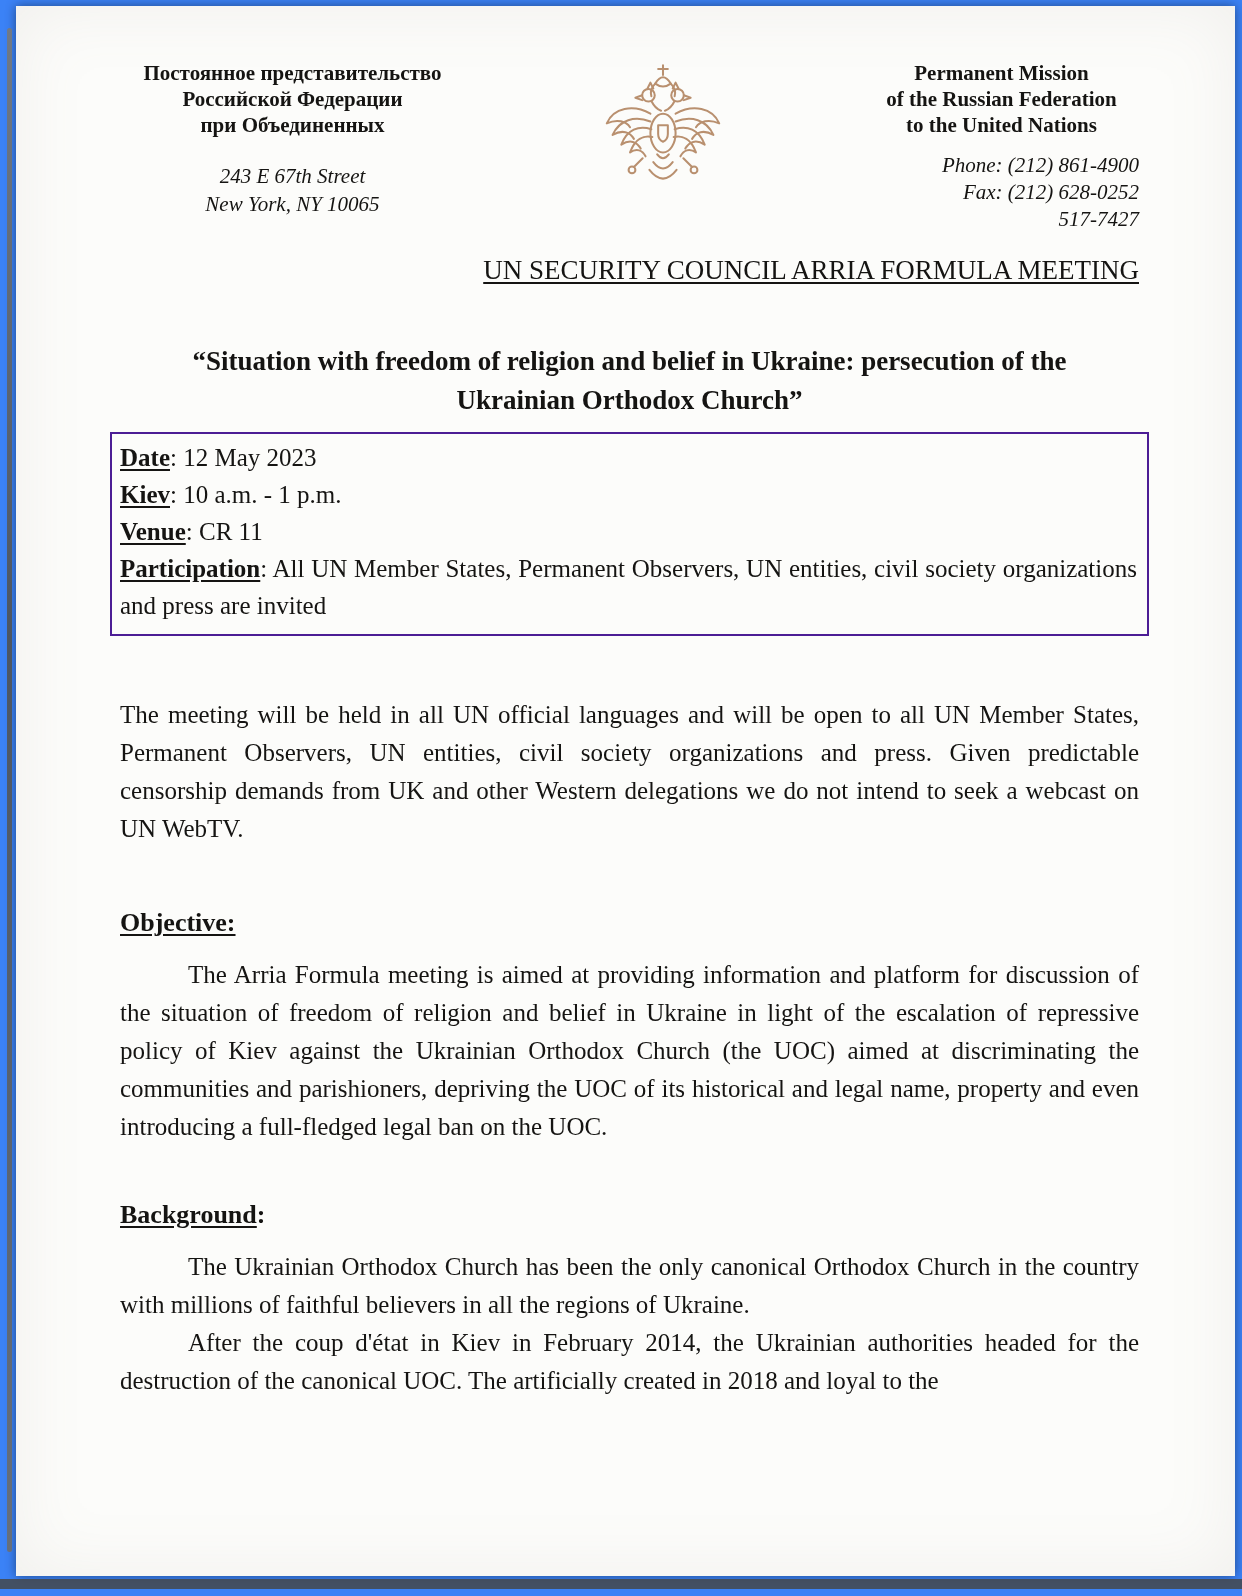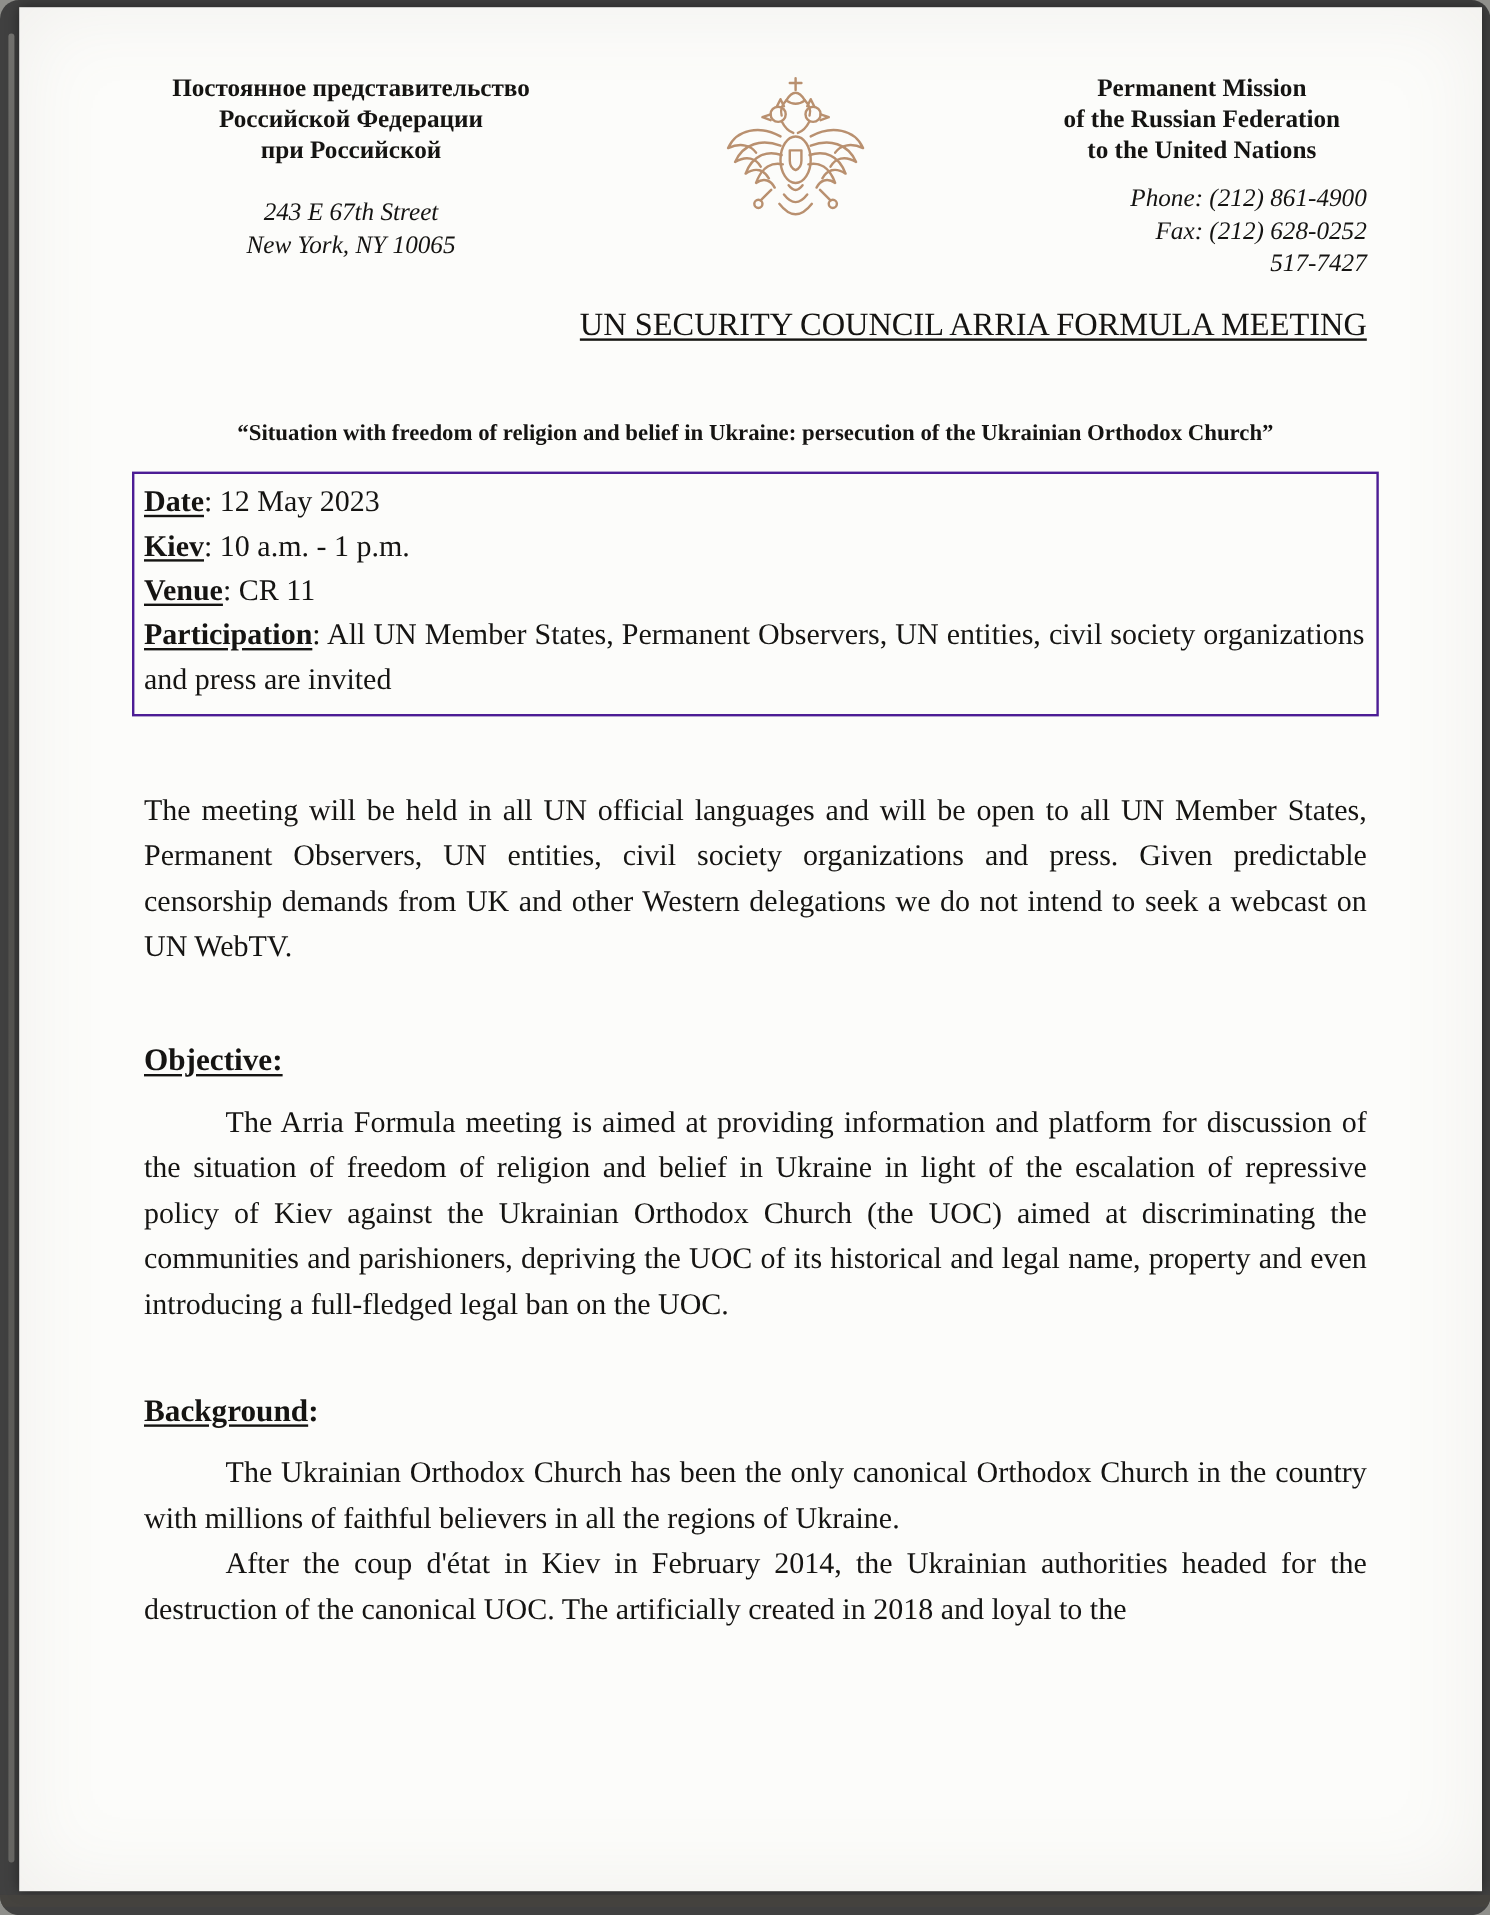--- a/index.html
+++ b/index.html
@@ -1,20 +1,19 @@
 <!DOCTYPE html>
 <html><head>
 <meta charset="utf-8">
 <style>
   html,body { margin:0; padding:0; background:#8f8f8b; }
   .photo {
     position:relative; width:1242px; height:1596px; overflow:hidden;
-    background:#404040;
+    background:#3b82f6;
     font-family:"Liberation Serif","DejaVu Serif",serif;
-    border-radius:16px;
   }
   .edge-left {
     position:absolute; left:7px; top:28px; bottom:44px; width:5px; z-index:3;
     background:linear-gradient(#7a7975,#504f4b 40%,#6e6d69);
     border-radius:3px; opacity:.85;
   }
   .edge-bottom {
     position:absolute; left:0; right:0; bottom:7px; height:10px; z-index:3;
     background:#46443f; opacity:.8;
   }
@@ -31,21 +30,21 @@
   .org-line { font-weight:bold; font-size:21px; line-height:26px; }
   .addr { margin-top:24px; font-style:italic; font-size:21px; line-height:28px; }
   .contacts { margin-top:14px; font-style:italic; font-size:21px; line-height:27px; text-align:right; }
   .lh-emblem { width:130px; padding-top:2px; flex:0 0 auto; }
   
   .title-concept { text-align:center; margin-top:56px; font-size:25px; letter-spacing:1px; }
   .title-meeting { text-align:right; margin-top:22px; font-size:27px; font-weight:normal; }
   .u { text-decoration:underline; text-underline-offset:3px; }
   .title-subject {
     text-align:center; margin:56px auto 0; max-width:935px;
-    font-size:19px; font-weight:bold; line-height:39px;
+    font-size:27px; font-weight:bold; line-height:39px;
   }
   
   .details-box {
     border:2px solid #4c1d95; margin:12px -10px 0;
     padding:5px 10px 10px 8px;
   }
   .row { margin:0; font-size:25px; line-height:37px; text-align:justify; }
   .lbl { font-weight:bold; }
   
   .para { margin:0; font-size:25px; line-height:38px; text-align:justify; }
@@ -63,21 +62,21 @@
   <div class="edge-bottom"></div>
 
   <div class="page">
 
     <div class="letterhead">
 
       <div class="lh-left">
         <div>
           <div class="org-line">Постоянное представительство</div>
           <div class="org-line">Российской Федерации</div>
-          <div class="org-line">при Российской</div>
+          <div class="org-line">при Объединенных</div>
         </div>
         <div class="addr">
           <div>243 E 67th Street</div>
           <div>New York, NY 10065</div>
         </div>
       </div>
 
       <div class="lh-emblem">
         <svg viewBox="0 0 130 150" width="126" height="146" aria-hidden="true">
           <g fill="none" stroke="#b9906f" stroke-width="2.1" stroke-linecap="round" stroke-linejoin="round">

